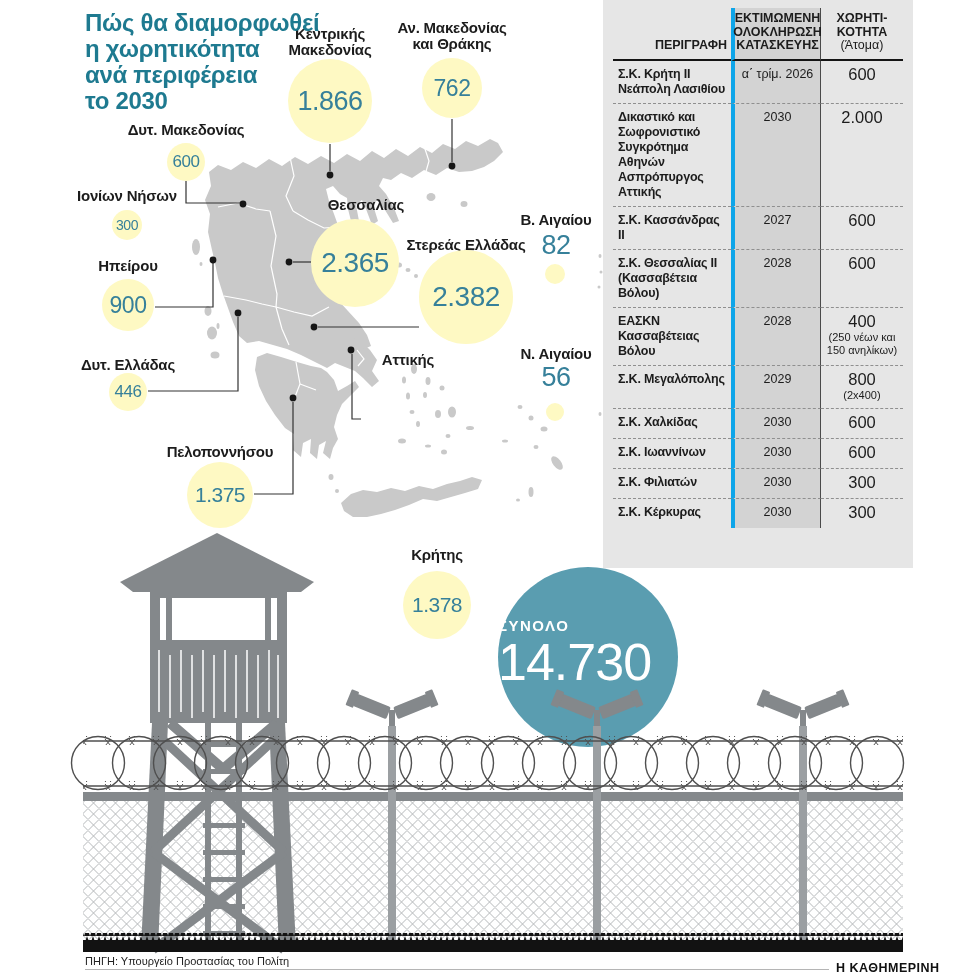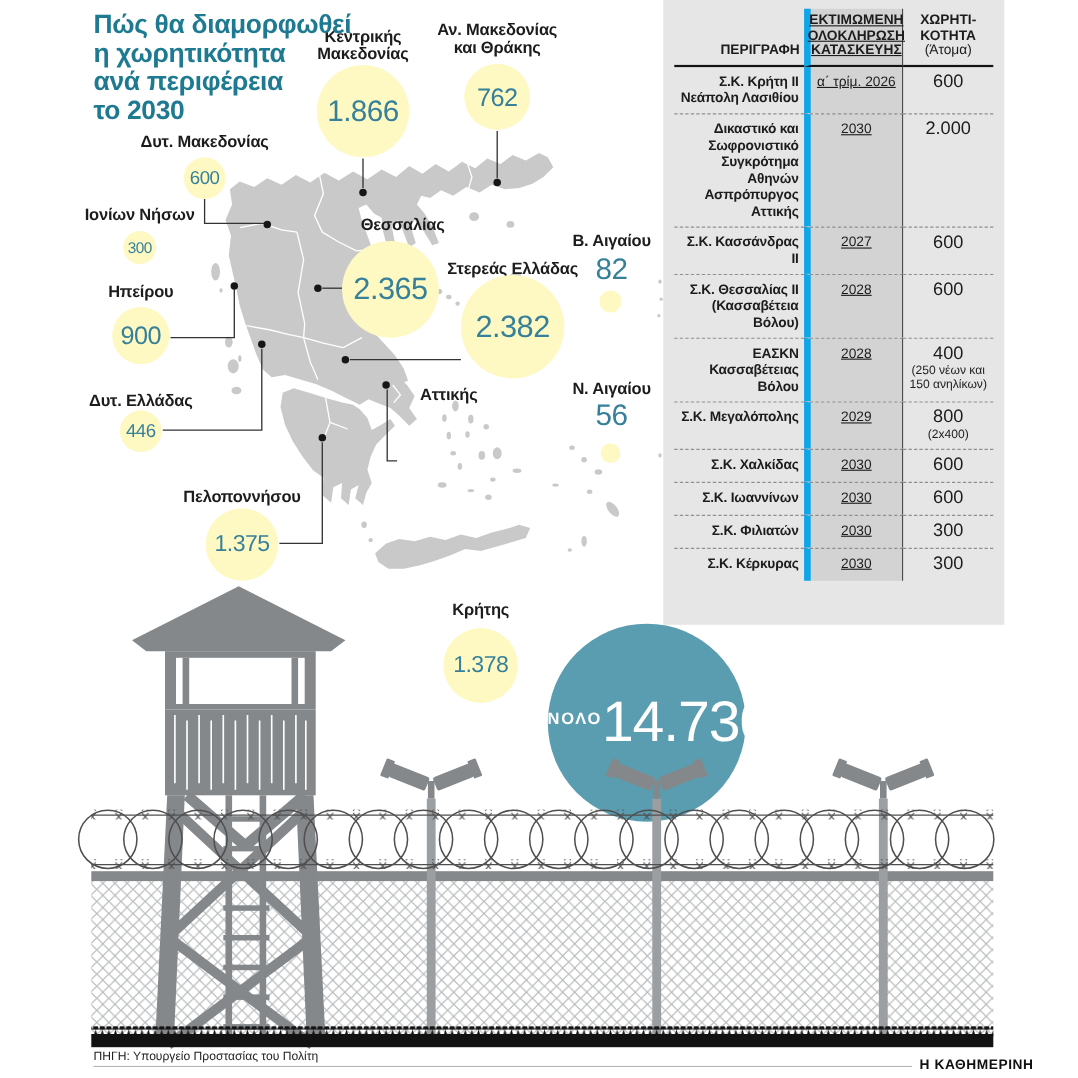--- a/index.html
+++ b/index.html
@@ -11,36 +11,36 @@
   .main-title{left:85px;top:10px;width:260px;font-size:24px;line-height:26px;font-weight:bold;
               color:#1e7a90;white-space:pre-line;letter-spacing:-0.3px;}
   
   .rlabel{font-size:15px;font-weight:bold;color:#1c1c1c;text-align:center;line-height:16px;
           white-space:pre-line;letter-spacing:-0.2px;}
   .bubble{border-radius:50%;background:#fef9c3;display:flex;align-items:center;justify-content:center;
           color:#36809a;letter-spacing:-0.5px;}
   .aeg-val{font-size:27px;color:#36809a;text-align:center;letter-spacing:-0.5px;}
   
   .total-circle{left:498px;top:567px;width:180px;height:180px;border-radius:50%;background:#5a9db0;
-                display:flex;flex-direction:row;align-items:center;justify-content:center;z-index:4;}
+                display:flex;flex-direction:column;justify-content:center;z-index:4;}
   .total-label{color:#fff;font-weight:bold;font-size:15px;letter-spacing:1.5px;margin-top:-8px;}
   .total-value{color:#fff;font-size:52px;line-height:56px;letter-spacing:-1px;}
   
   .panel{left:603px;top:0;width:310px;height:568px;background:#e6e6e6;z-index:3;overflow:hidden;}
   .panel-title{padding-top:12px;text-align:center;font-size:23px;line-height:25px;font-weight:bold;
                color:#1e7a90;white-space:pre-line;letter-spacing:-0.3px;}
   .grid{display:grid;grid-template-columns:118px 90px 82px;margin:8px 10px 0 10px;}
   .hc{display:flex;align-items:flex-end;font-weight:bold;font-size:12.5px;line-height:13.5px;
       padding:4px 4px 6px 4px;border-bottom:2.5px solid #141414;}
   .hc1{justify-content:flex-end;text-align:right;}
   .hc2{justify-content:center;text-align:center;white-space:pre-line;}
   .hc3{flex-direction:column;align-items:center;justify-content:flex-end;text-align:center;white-space:pre-line;}
   .hc3 .sub{font-weight:normal;}
-  .colmid{background:#d3d3d3;border-left:6px solid #0ea5e9;border-right:1px solid #4a4a4a;text-decoration:underline;}
-  .cn{font-weight:bold;font-size:12.5px;line-height:15px;text-align:right;padding:6px 5px;letter-spacing:-0.2px;}
+  .colmid{background:#d3d3d3;border-left:4px solid #0ea5e9;border-right:1px solid #4a4a4a;}
+  .cn{font-weight:bold;font-size:12.5px;line-height:15px;padding:6px 5px;letter-spacing:-0.2px;}
   .cy{font-size:12.5px;text-align:center;padding:6px 2px;}
   .cc{display:flex;flex-direction:column;align-items:center;padding:4px 2px 6px 2px;text-align:center;}
   .cc .num{font-size:16.5px;line-height:19px;}
   .cc .note{font-size:11px;line-height:13px;}
   .cc .note:empty{display:none;}
   .sep{border-top:1px dashed #8f8f8f;}
   
   .source{left:85px;top:955px;font-size:11px;color:#222;}
   .rule{left:85px;top:969px;width:744px;border-top:1px solid #b5b5b5;height:0;}
   .brand{left:836px;top:961px;font-size:12.5px;font-weight:bold;color:#111;letter-spacing:0.5px;}

